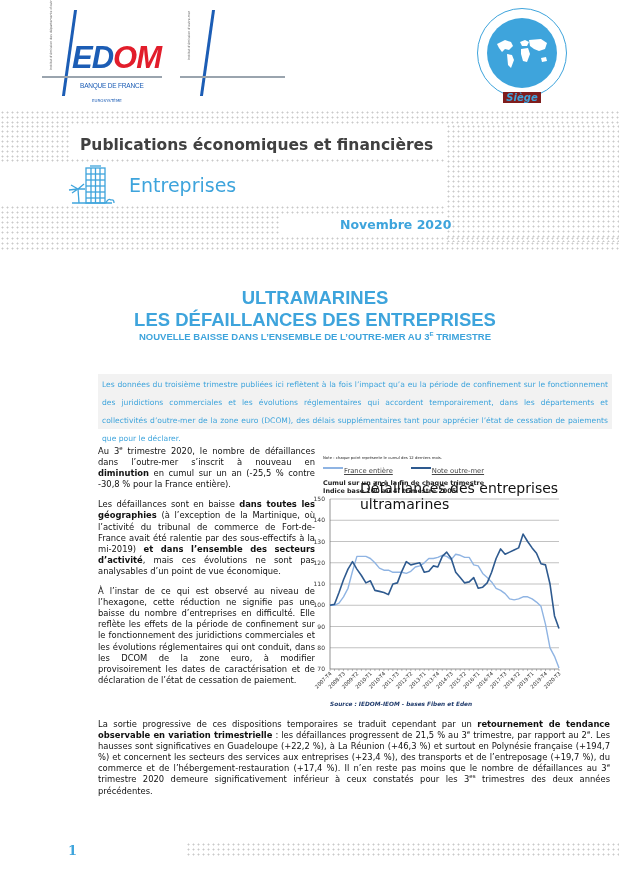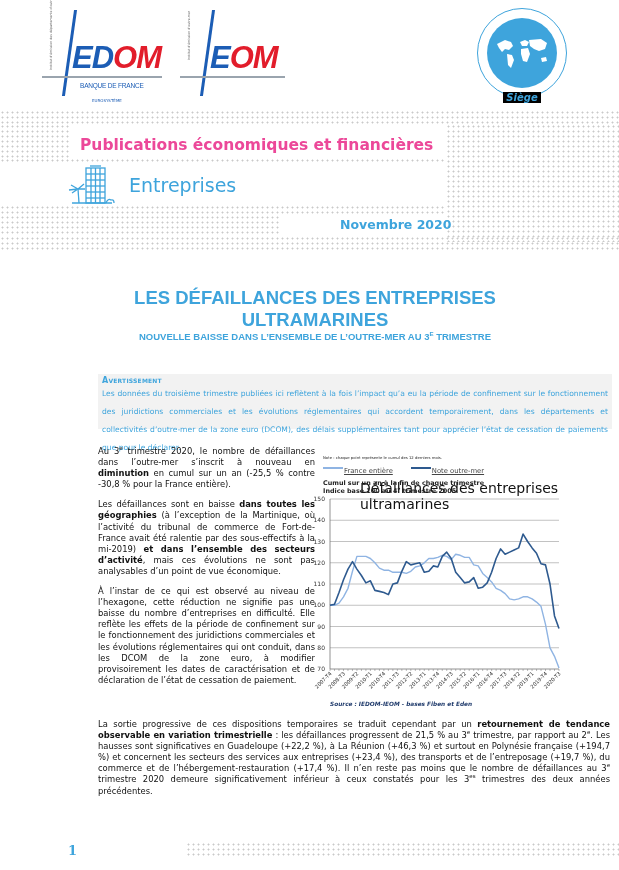--- a/index.html
+++ b/index.html
@@ -20,32 +20,32 @@
   .logo .word { position: absolute; top: 30px; font-family: "Liberation Sans", sans-serif; font-style: italic; font-size: 31px; font-weight: 700; letter-spacing: -1px; }
   .logo .word .b { color: #1c5db5; }
   .logo .word .r { color: #e21d2b; }
   .logo .tiny { position: absolute; font-size: 3.2px; color: #555; line-height: 3.6px; transform: rotate(-90deg); transform-origin: left top; }
   .logo .bdf { position: absolute; top: 72px; left: 38px; font-size: 6.5px; color: #1c5db5; font-family: "Liberation Sans", sans-serif; letter-spacing: -0.2px; }
   .logo .euro { position: absolute; top: 88px; left: 50px; font-size: 4px; color: #1c5db5; }
 
   .siege { position: absolute; left: 477px; top: 8px; width: 90px; height: 90px; border-radius: 50%; border: 1px solid #3ea4dc; }
   .siege .globe { position: absolute; left: 9px; top: 9px; width: 70px; height: 70px; border-radius: 50%; background: #3ea4dc; }
   .siege .label { position: absolute; left: 0; right: 0; bottom: -6px; text-align: center; font-size: 10px; font-weight: bold; font-style: italic; color: #3ea4dc; }
-  .siege .label span { background: #000000; padding: 0 3px; }
+  .siege .label span { background: #7f1d1d; padding: 0 3px; }
 
   
   .banner-dots-top { position: absolute; left: 0; top: 110px; width: 619px; height: 14px; }
   .banner-dots-right { position: absolute; left: 446px; top: 124px; width: 173px; height: 118px; }
   .banner-dots-mid1 { position: absolute; left: 0; top: 158px; width: 446px; height: 4px; }
   .banner-dots-mid2 { position: absolute; left: 0; top: 205px; width: 446px; height: 10px; }
   .banner-dots-left3 { position: absolute; left: 0; top: 215px; width: 280px; height: 20px; }
   .banner-dots-bottom { position: absolute; left: 0; top: 236px; width: 619px; height: 14px; }
   .banner-dots-left2 { position: absolute; left: 0; top: 124px; width: 70px; height: 34px; }
 
-  .pub-title { position: absolute; left: 80px; top: 136px; font-size: 15.5px; font-weight: bold; color: #ec4899; font-family: "DejaVu Sans", sans-serif; }
+  .pub-title { position: absolute; left: 80px; top: 136px; font-size: 15.5px; font-weight: bold; color: #404040; font-family: "DejaVu Sans", sans-serif; }
   .section-title { position: absolute; left: 129px; top: 174px; font-size: 19px; color: #3ea4dc; font-family: "DejaVu Sans", sans-serif; }
   .section-icon { position: absolute; left: 64px; top: 165px; width: 56px; height: 40px; }
   .date { position: absolute; left: 340px; top: 217px; font-size: 12.5px; font-weight: bold; color: #3ea4dc; }
 
   
   .main-title { position: absolute; left: 90px; width: 450px; top: 287px; text-align: center; font-size: 18.5px; font-weight: bold; color: #3ea4dc; line-height: 22px; font-family: "Liberation Sans", sans-serif; }
   .subtitle { position: absolute; left: 90px; width: 450px; top: 331px; text-align: center; font-size: 9.5px; font-weight: bold; color: #3ea4dc; font-family: "Liberation Sans", sans-serif; }
   sup { font-size: 0.65em; vertical-align: super; line-height: 0; }
 
   
@@ -80,21 +80,20 @@
   <div class="tiny" style="left:8px; top:60px;">Institut d'émission des départements d'outre-mer</div>
   <div class="word" style="left:30px;"><span class="b">ED</span><span class="r">OM</span></div>
   <div class="bar"></div>
   <div class="bdf">BANQUE DE FRANCE</div>
   <div class="euro">EUROSYSTÈME</div>
 </div>
 
 <div class="logo logo-ieom">
   <div class="stroke" style="left:26px; top:0; height:86px;"></div>
   <div class="tiny" style="left:8px; top:50px;">Institut d'émission d'outre-mer</div>
-  <div class="word" style="left:30px;"><span class="b">E</span><span class="r">OM</span></div>
   <div class="bar"></div>
 </div>
 
 <div class="siege">
   <div class="globe">
     <svg width="70" height="70" viewBox="0 0 70 70">
       <g fill="#ffffff">
         <path d="M10 26 L18 22 L24 24 L26 28 L22 32 L18 31 L15 34 L12 30 Z"></path>
         <path d="M20 36 L25 37 L27 42 L24 50 L21 47 Z"></path>
         <path d="M33 24 L38 22 L42 24 L40 28 L35 28 Z"></path>
@@ -134,27 +133,26 @@
       <path d="M14 24 L7 20 M14 24 L5 25 M14 24 L8 28 M14 24 L20 19 M14 24 L21 24"></path>
       <path d="M8 38 L48 38"></path>
       <path d="M42 38 Q44 33 47 35 Q50 34 50 38"></path>
     </g>
   </svg>
 </div>
 <div class="section-title">Entreprises</div>
 <div class="date">Novembre 2020</div>
 
 <div class="main-title">
+  <div>ULTRAMARINES</div>
   <div>LES DÉFAILLANCES DES ENTREPRISES</div>
-  <div>ULTRAMARINES</div>
 </div>
 <div class="subtitle"><span>NOUVELLE BAISSE DANS L’ENSEMBLE DE L’OUTRE-MER AU 3</span><sup>E</sup><span> TRIMESTRE</span></div>
 
 <div class="warning">
-  <div class="head">Avertissement</div>
   <div class="body">Les données du troisième trimestre publiées ici reflètent à la fois l’impact qu’a eu la période de confinement sur le fonctionnement des juridictions commerciales et les évolutions réglementaires qui accordent temporairement, dans les départements et collectivités d’outre-mer de la zone euro (DCOM), des délais supplémentaires tant pour apprécier l’état de cessation de paiements que pour le déclarer.</div>
 </div>
 
 <div class="col-left">
   <p><span>Au 3</span><sup>e</sup><span> trimestre 2020, le nombre de défaillances dans l’outre-mer s’inscrit à nouveau en </span><b>diminution</b><span> en cumul sur un an (-25,5 % contre -30,8 % pour la France entière).</span></p>
   <p><span>Les défaillances sont en baisse </span><b>dans toutes les géographies</b><span> (à l’exception de la Martinique, où l’activité du tribunal de commerce de Fort-de-France avait été ralentie par des sous-effectifs à la mi-2019) </span><b>et dans l’ensemble des secteurs d’activité</b><span>, mais ces évolutions ne sont pas analysables d’un point de vue économique.</span></p>
   <p>À l’instar de ce qui est observé au niveau de l’hexagone, cette réduction ne signifie pas une baisse du nombre d’entreprises en difficulté. Elle reflète les effets de la période de confinement sur le fonctionnement des juridictions commerciales et les évolutions réglementaires qui ont conduit, dans les DCOM de la zone euro, à modifier provisoirement les dates de caractérisation et de déclaration de l’état de cessation de paiement.</p>
 </div>
 
 <div class="chart">

